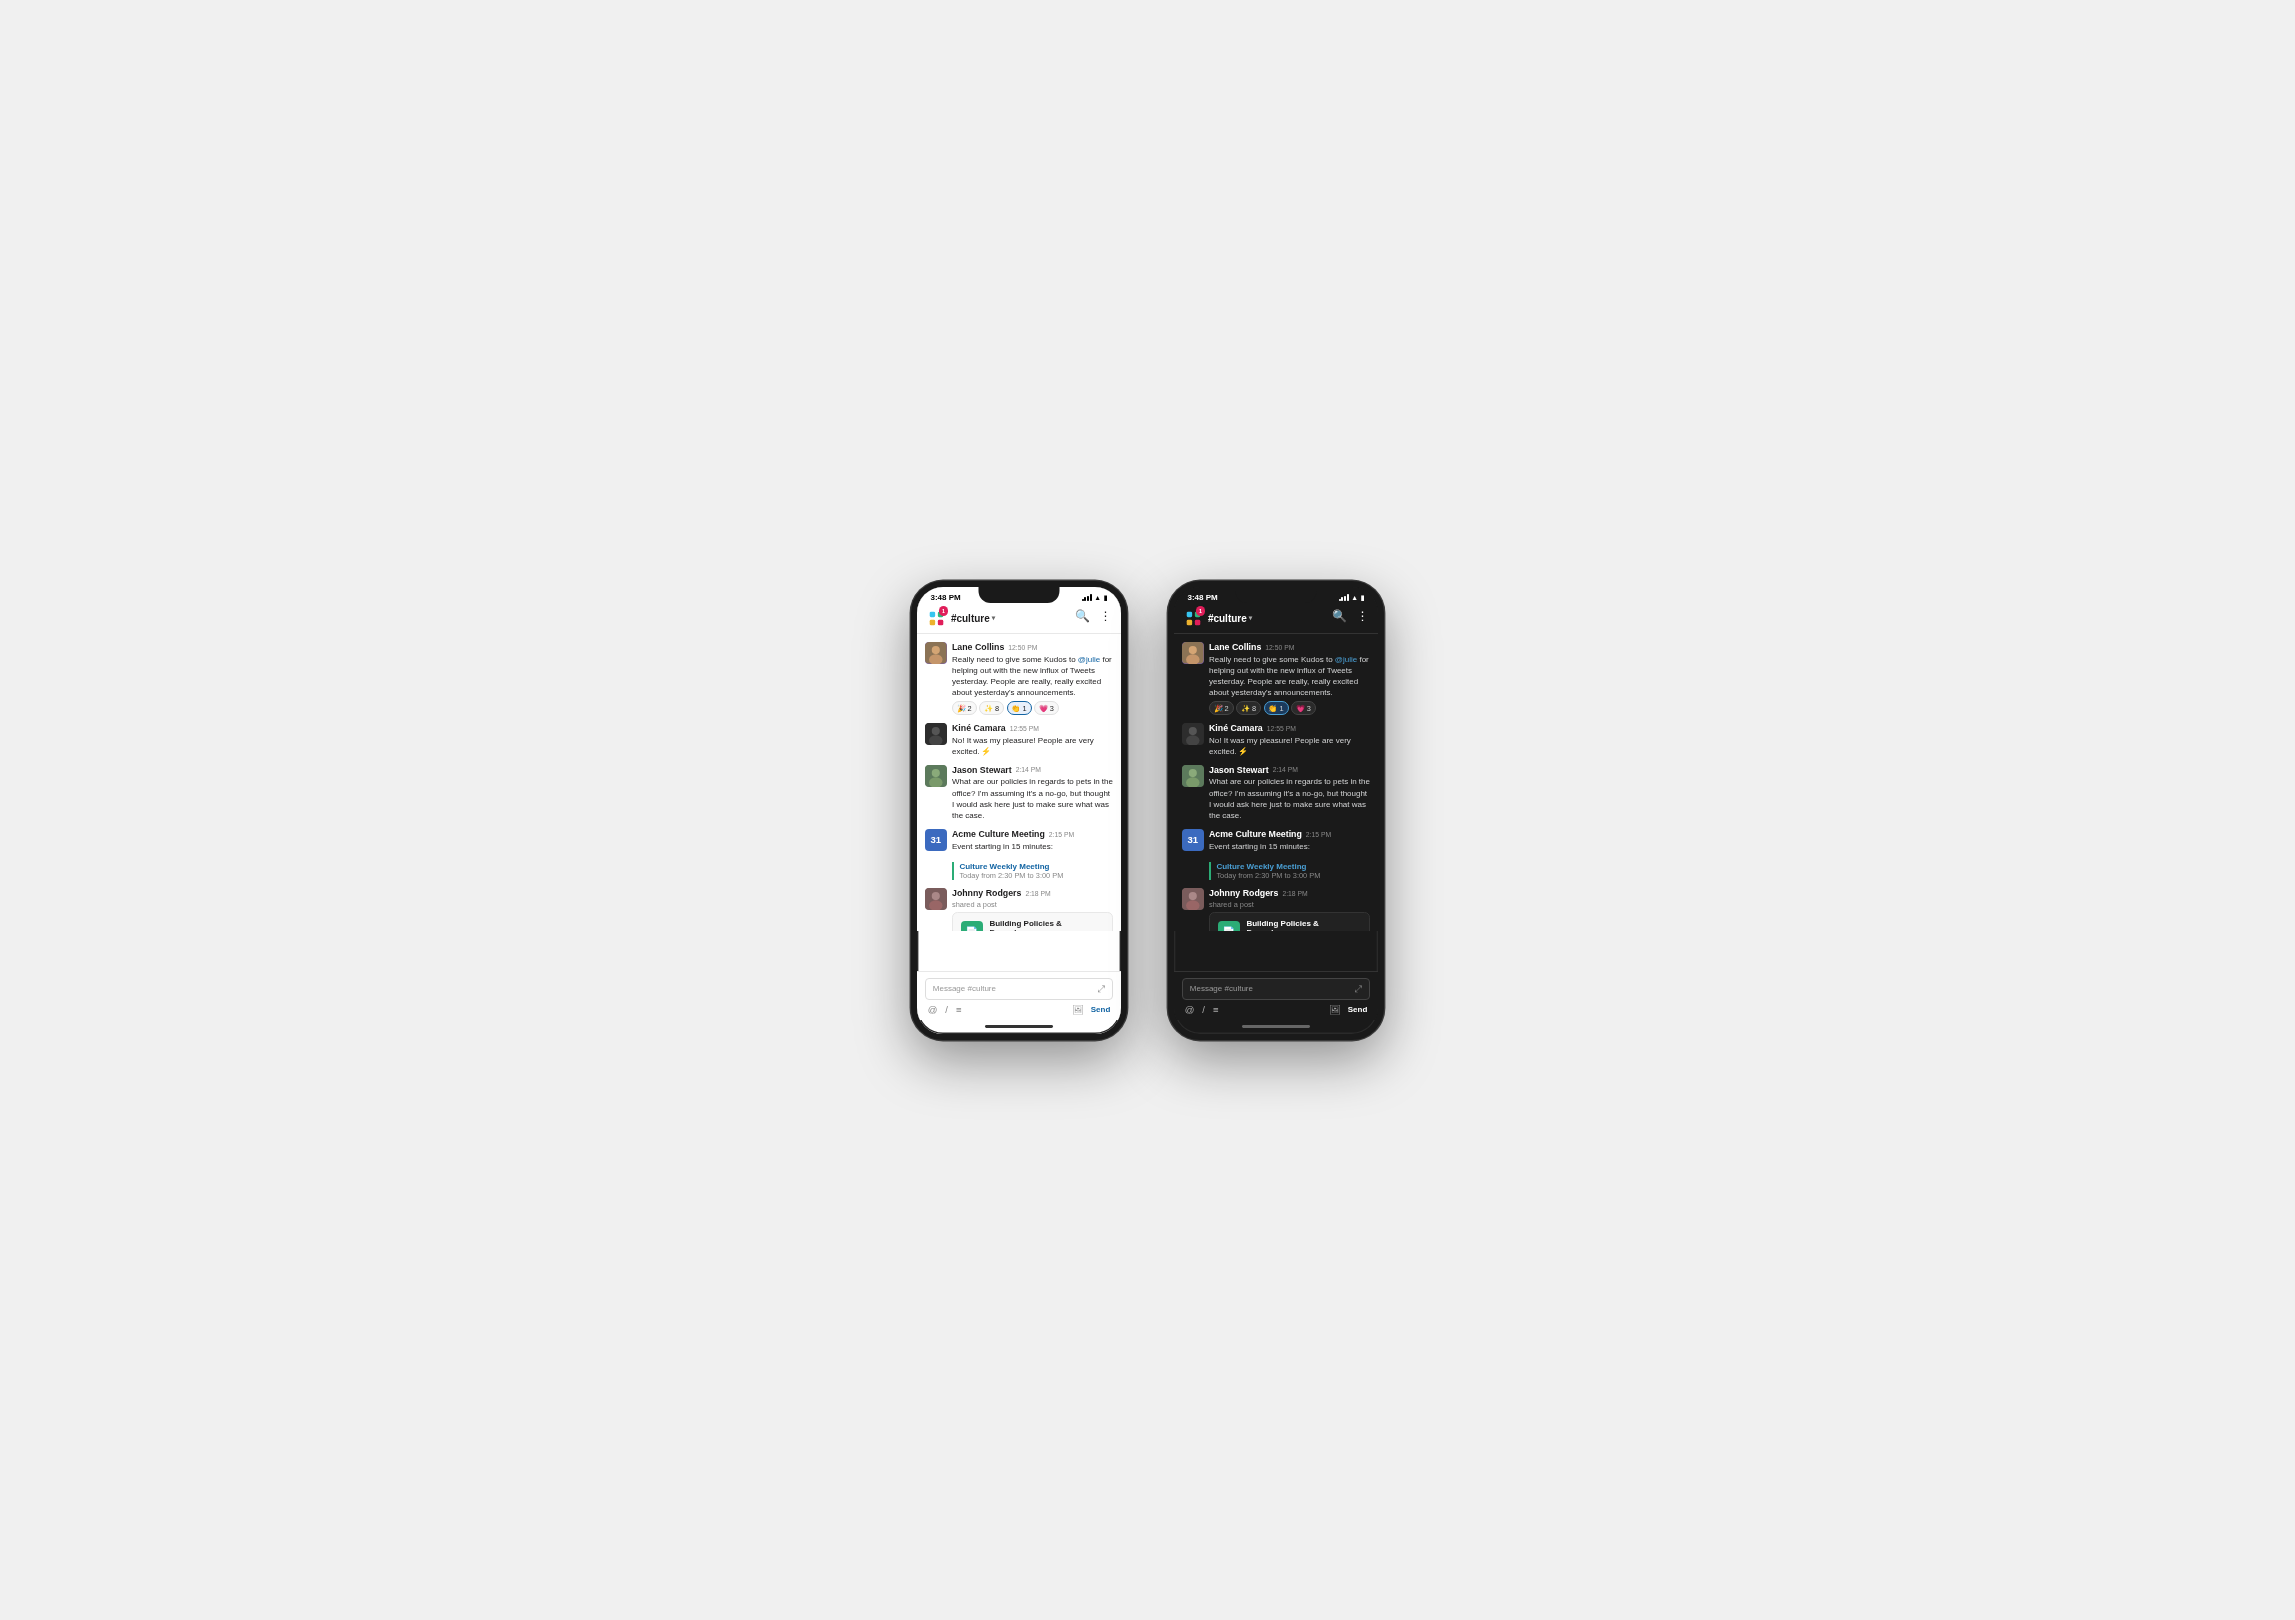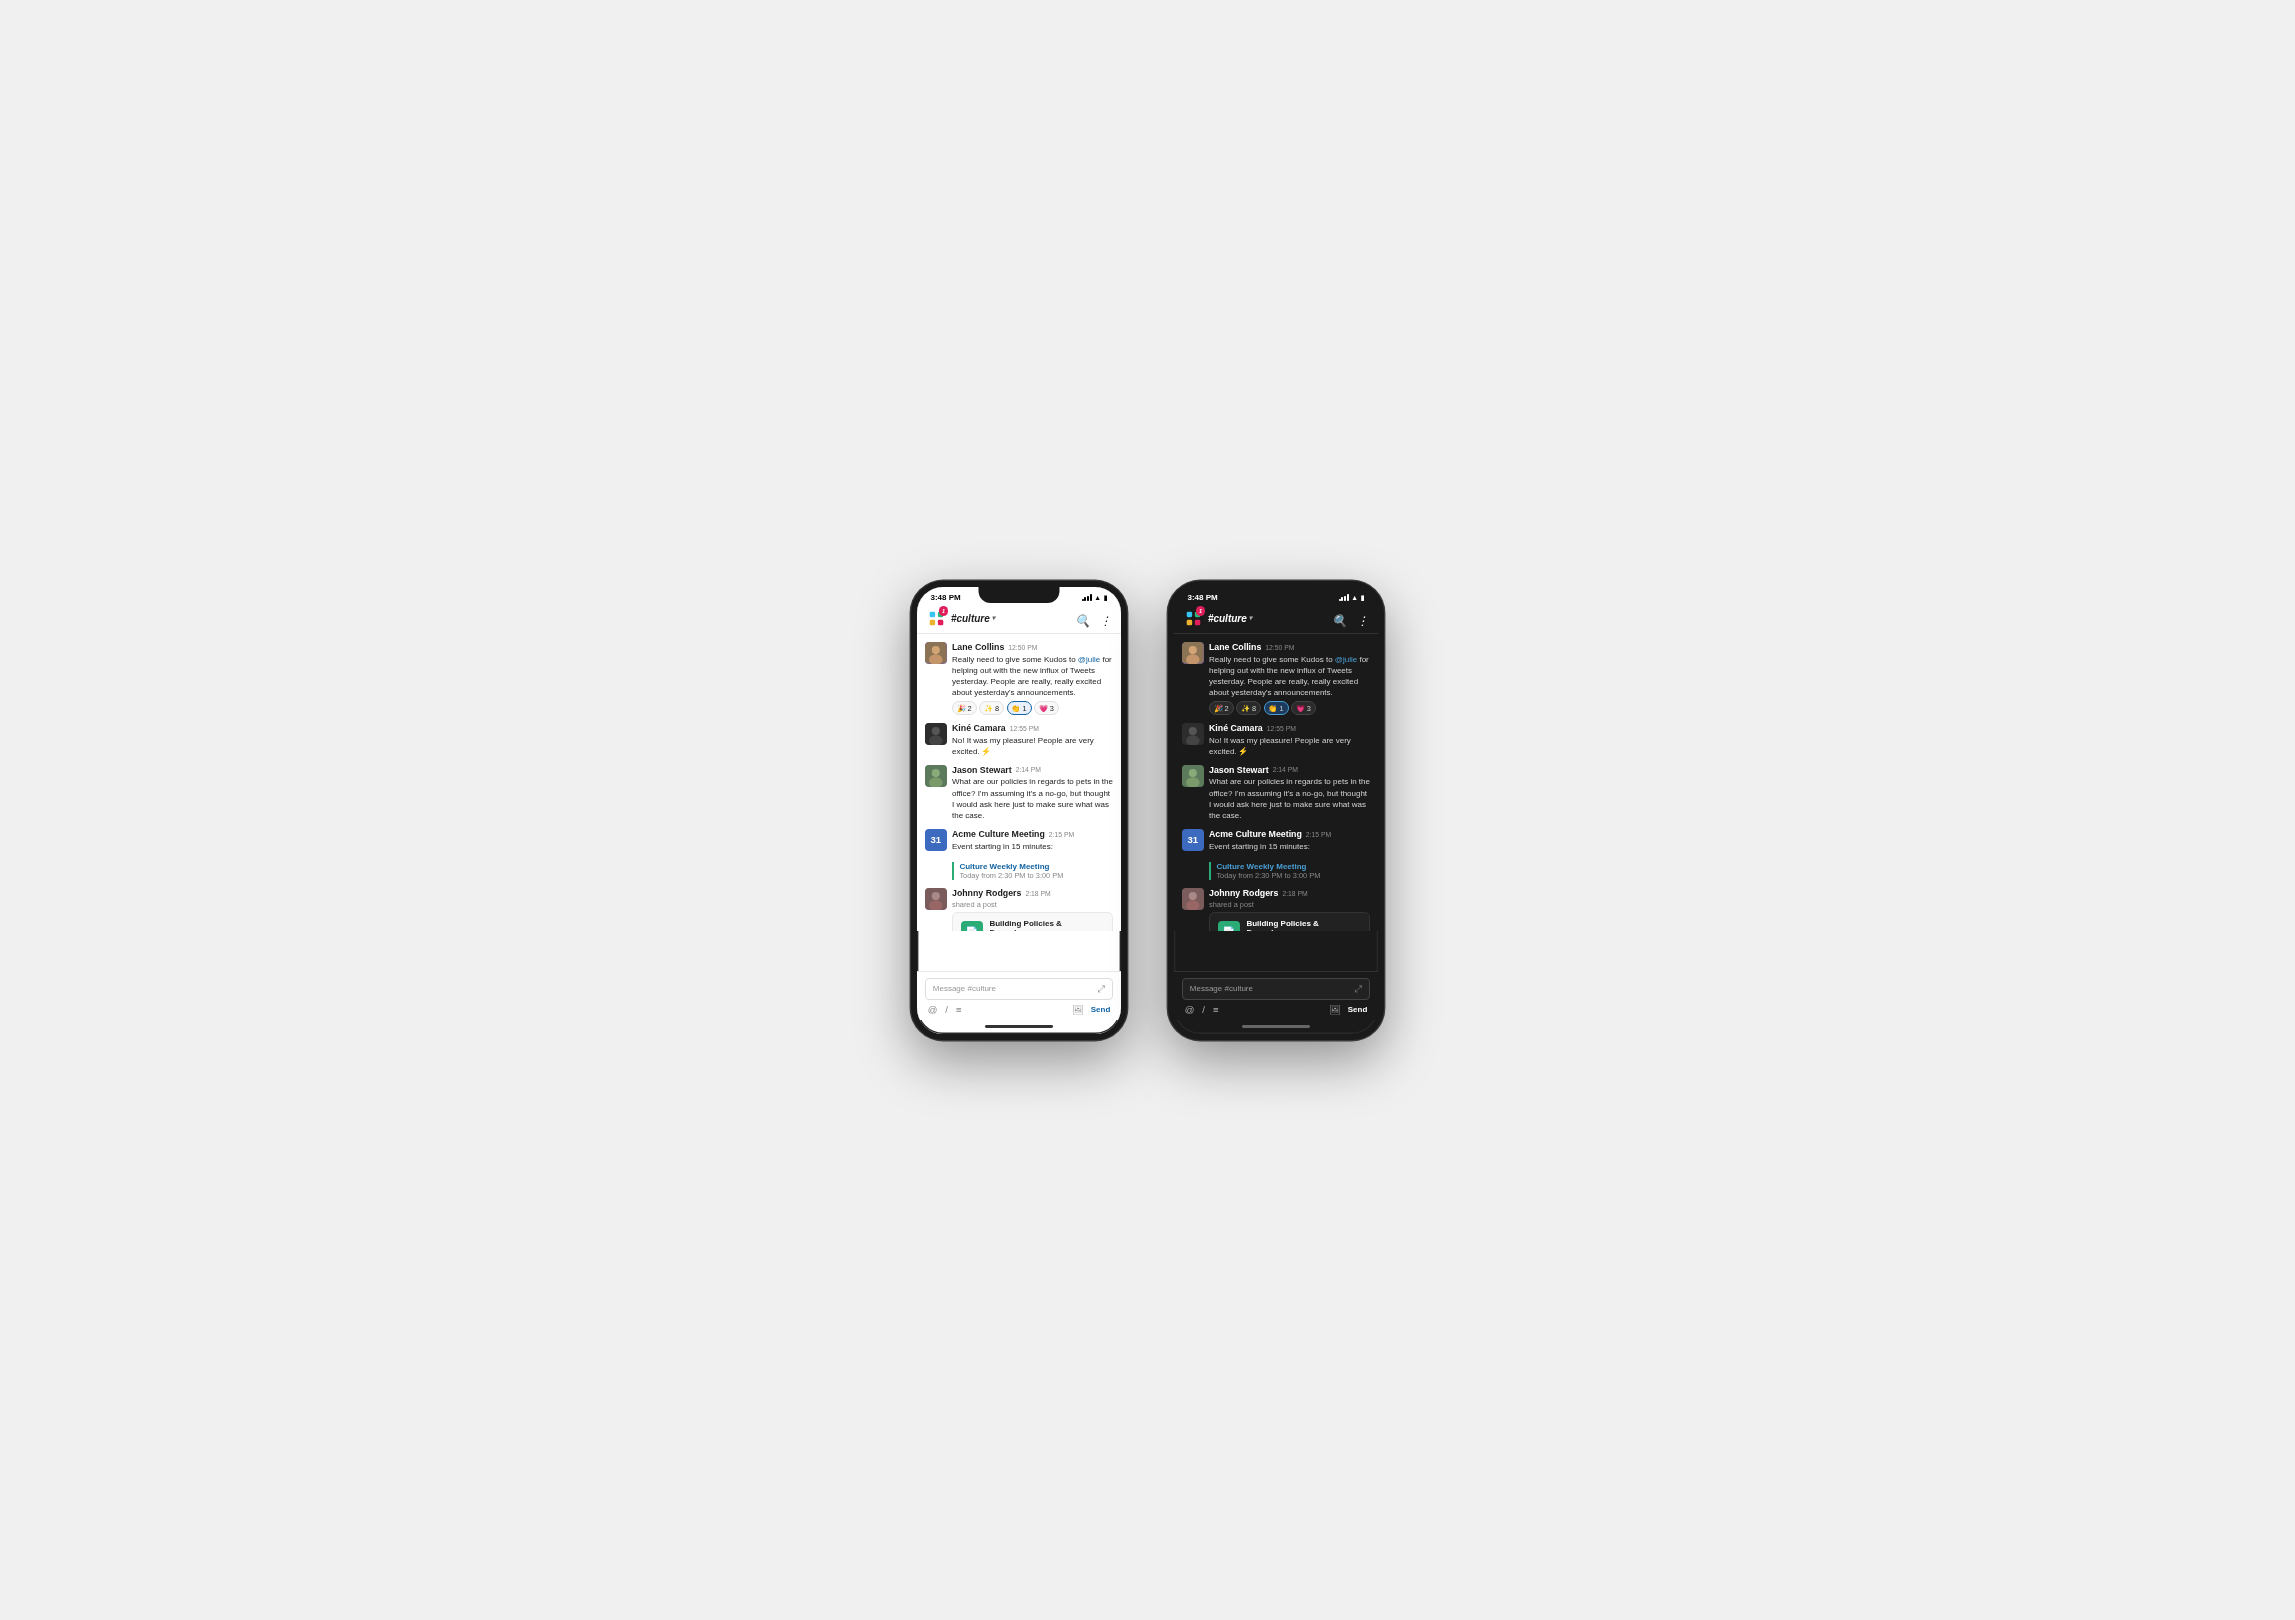--- a/index.html
+++ b/index.html
@@ -88,26 +88,25 @@
 
     .signal-bars { display: flex; align-items: flex-end; gap: 0.7px; }
     .signal-bar { width: 2px; background: currentColor; border-radius: 0.7px; }
 
     .wifi-icon { font-size: 6.8px; }
     .battery { display: flex; align-items: center; font-size: 6.8px; }
 
     
     .channel-header {
       display: flex;
-      align-items: flex-end;
+      align-items: flex-start;
       justify-content: space-between;
       padding: 4px 9.5px 5.4px;
       border-bottom: 0.7px solid;
       flex-shrink: 0;
-      font-style: italic;
     }
     .channel-header-light { background: #fff; border-color: #e8e8e8; }
     .channel-header-dark { background: #1a1a1a; border-color: #333; }
 
     .header-left { display: flex; align-items: center; gap: 5.4px; }
 
     .slack-logo {
       width: 19px;
       height: 19px;
       position: relative;

